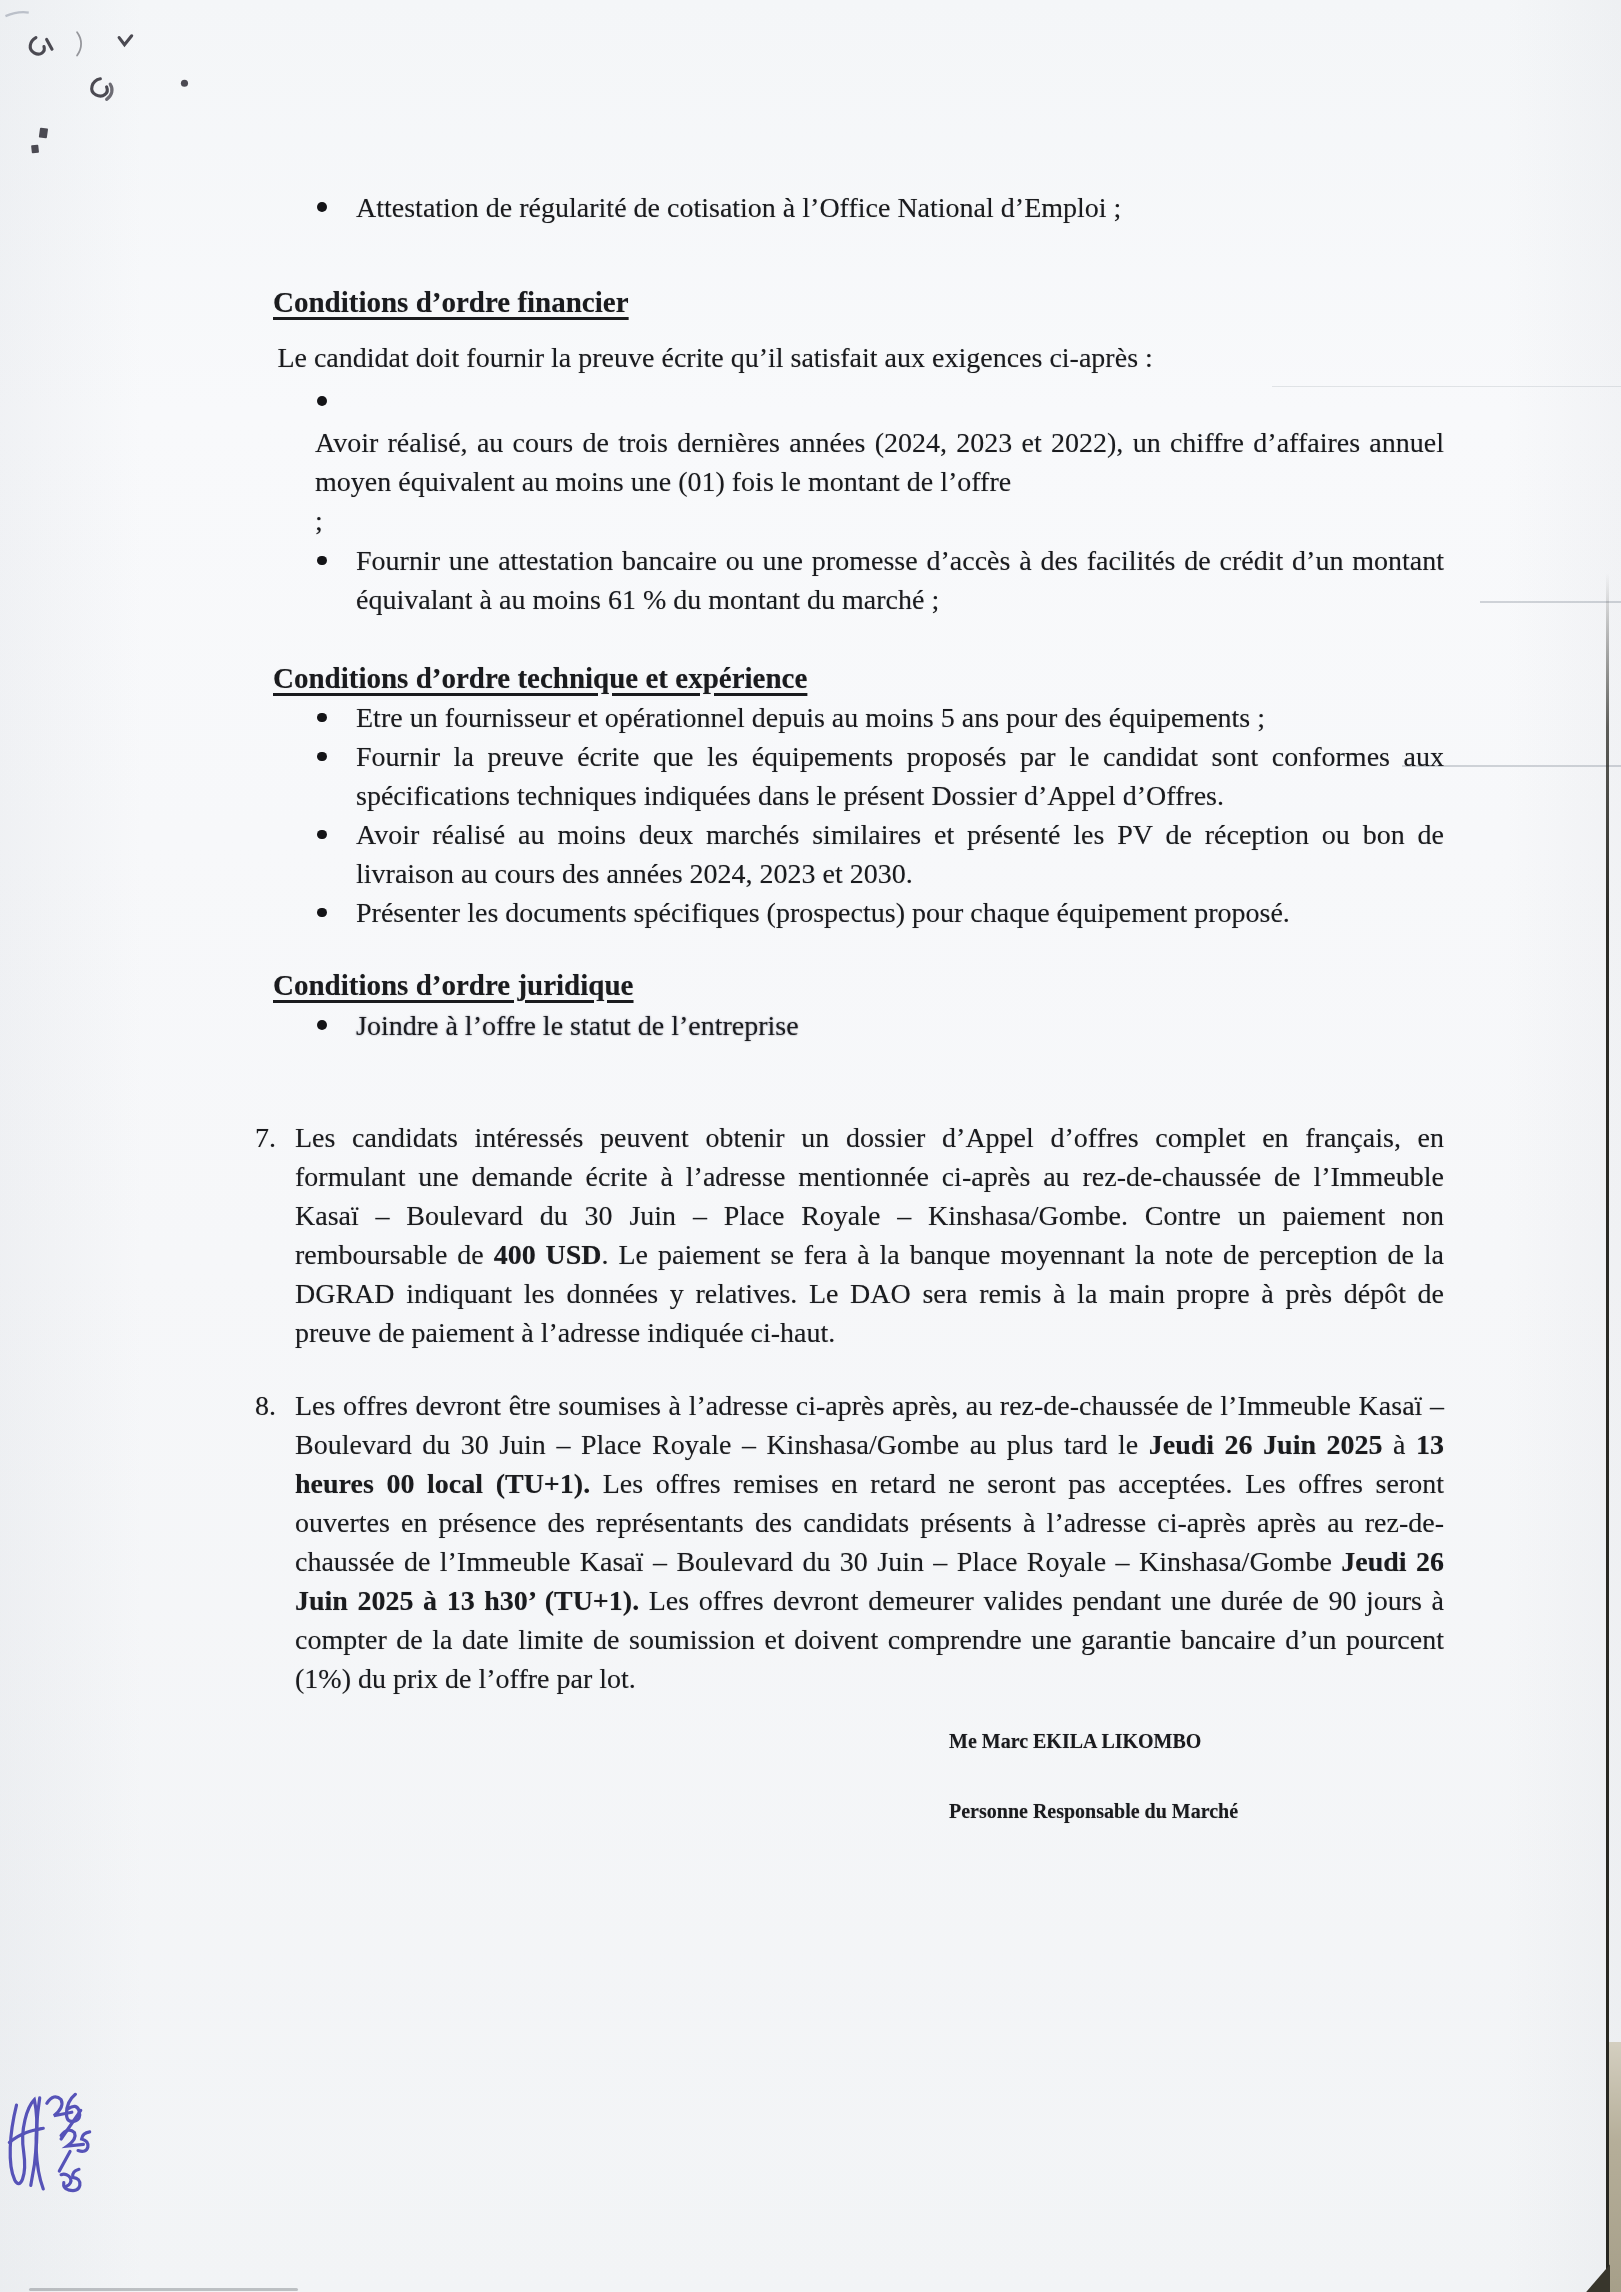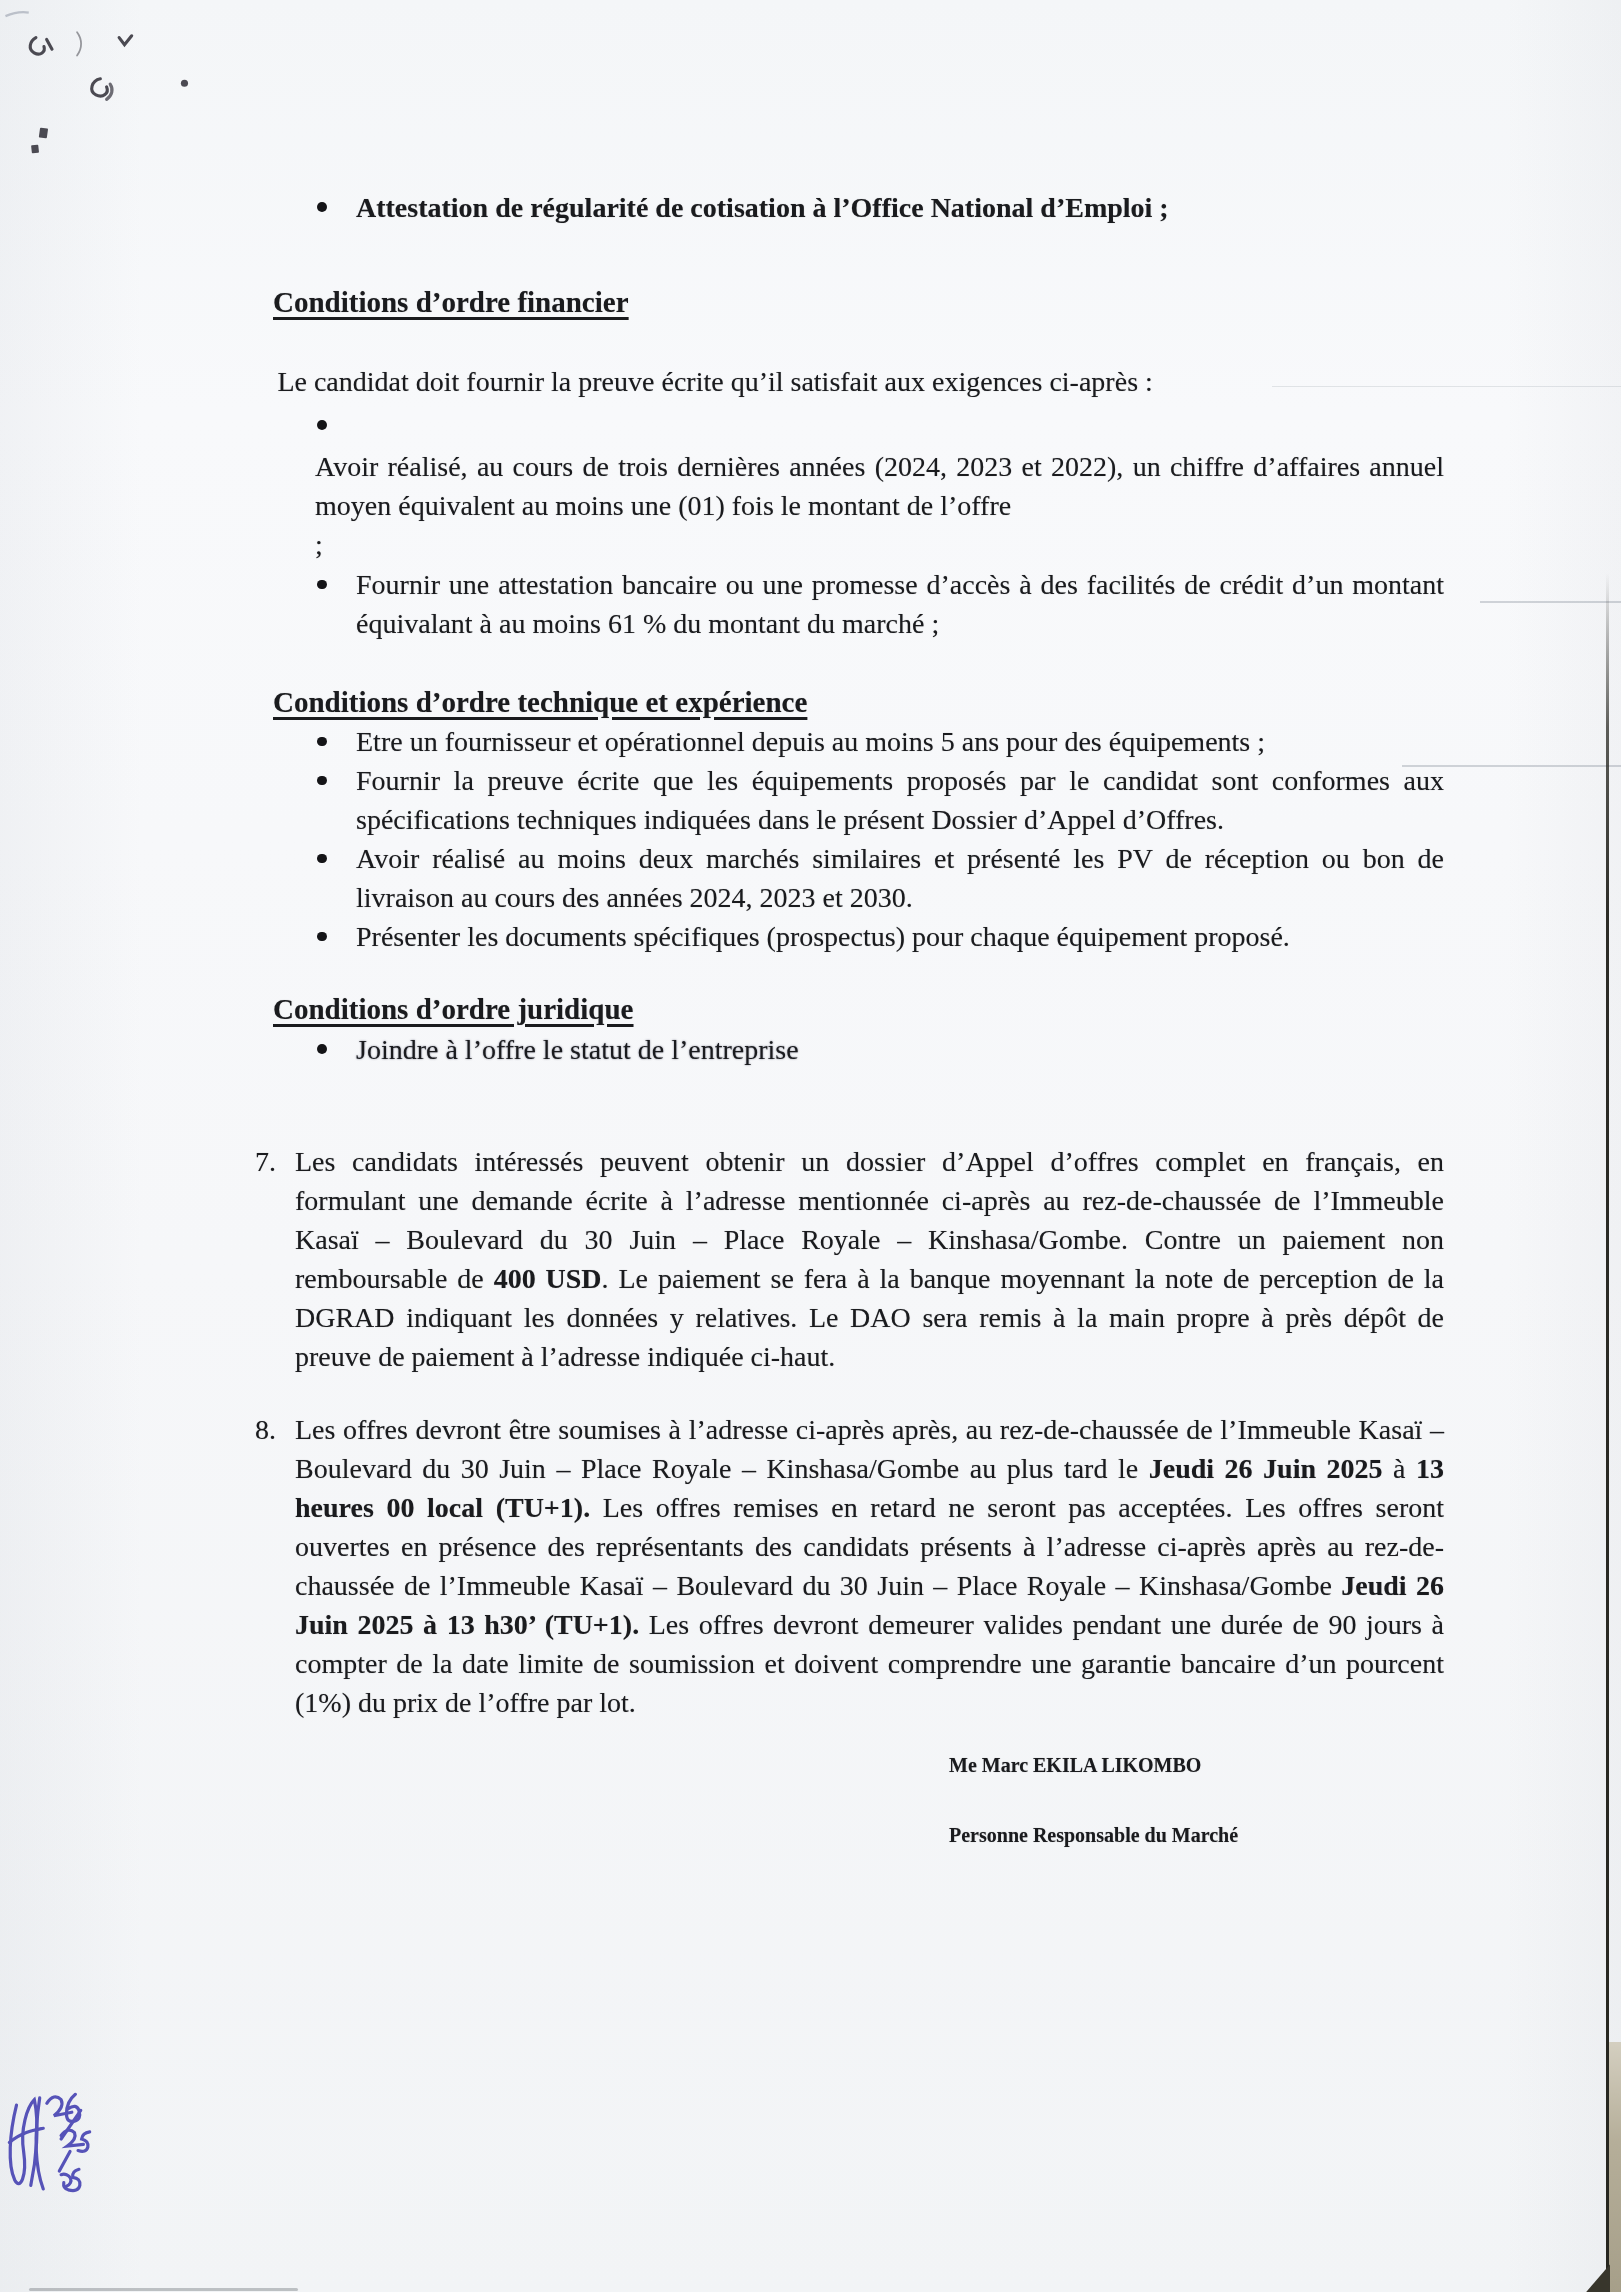--- a/index.html
+++ b/index.html
@@ -109,27 +109,27 @@
       <path d="M64,62 q8,-10 15,-3 q3,7 -8,15 l18,-2"></path>
       <path d="M96,58 q-8,1 -9,8 q8,2 7,9 q-2,7 -11,4"></path>
       <path d="M74,80 L62,102"></path>
       <path d="M64,106 a8,7 0 1,1 6,13"></path>
       <path d="M84,100 q-8,2 -7,9 q9,1 8,9 q-2,8 -13,5 q-6,-2 -5,-8"></path>
     </g>
   </svg>
 
   <div class="content">
 
-    <div class="bullet-row single" style="margin-top:188px;font-weight:bold;">
+    <div class="bullet-row single" style="margin-top:188px;">
       <span class="dot"></span>
       <div class="btext">Attestation de régularité de cotisation à l’Office National d’Emploi ;</div>
     </div>
 
     <h2 class="heading" style="margin-top:56px;">Conditions d’ordre financier</h2>
-    <p class="lead" style="margin-top:40px;">Le candidat doit fournir la preuve écrite qu’il satisfait aux exigences ci-après :</p>
+    <p class="lead" style="margin-top:16px;">Le candidat doit fournir la preuve écrite qu’il satisfait aux exigences ci-après :</p>
 
     <div class="bullet-row" style="margin-top:4.5px;flex-direction:column;">
       <span class="dot"></span>
       <div class="btext">Avoir réalisé, au cours de trois dernières années (2024, 2023 et 2022), un chiffre d’affaires annuel moyen équivalent au moins une (01) fois le montant de l’offre
 ;</div>
     </div>
     <div class="bullet-row" style="margin-top:1.8px;">
       <span class="dot"></span>
       <div class="btext">Fournir une attestation bancaire ou une promesse d’accès à des facilités de crédit d’un montant équivalant à au moins 61 % du montant du marché ;</div>
     </div>

